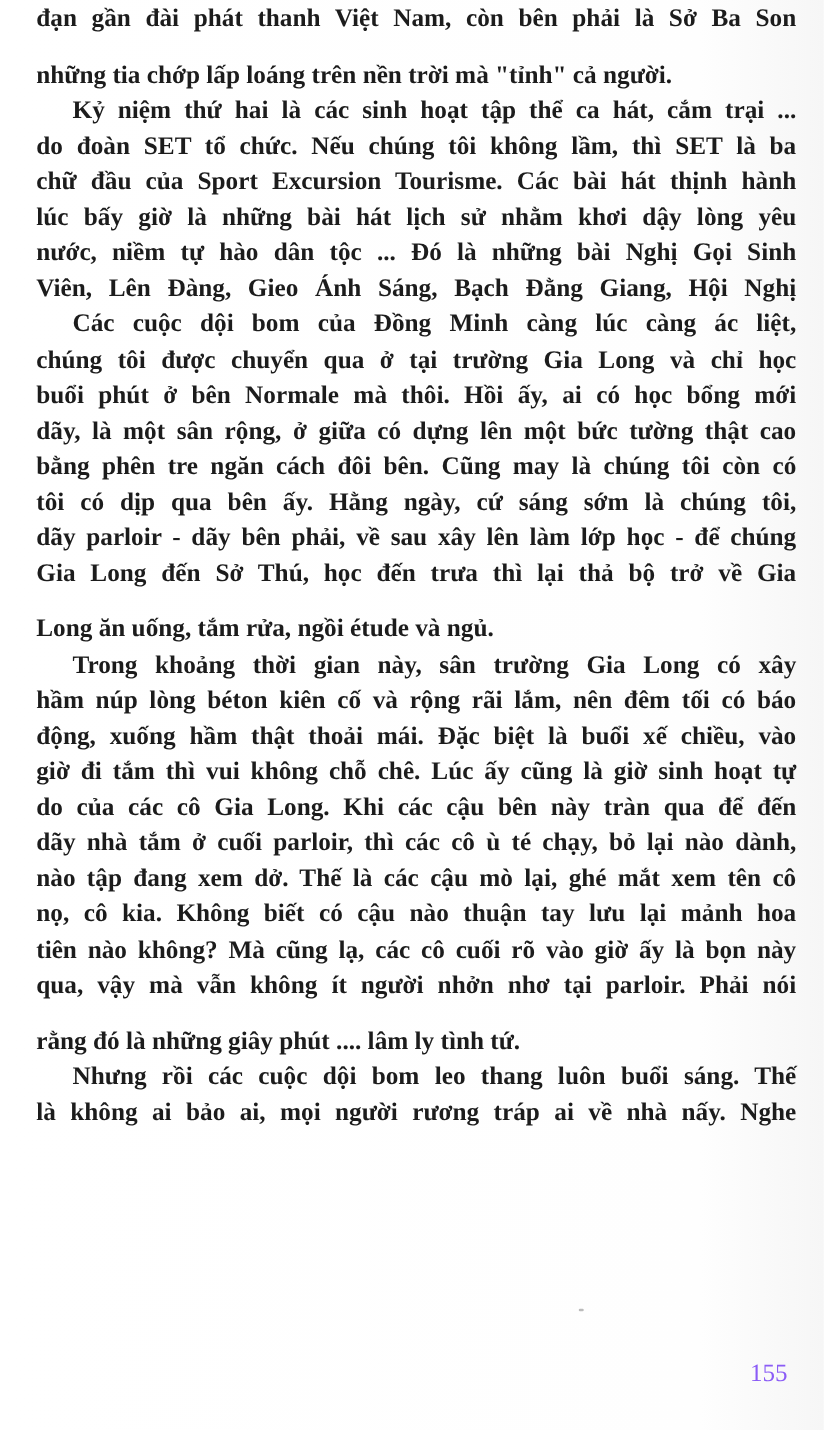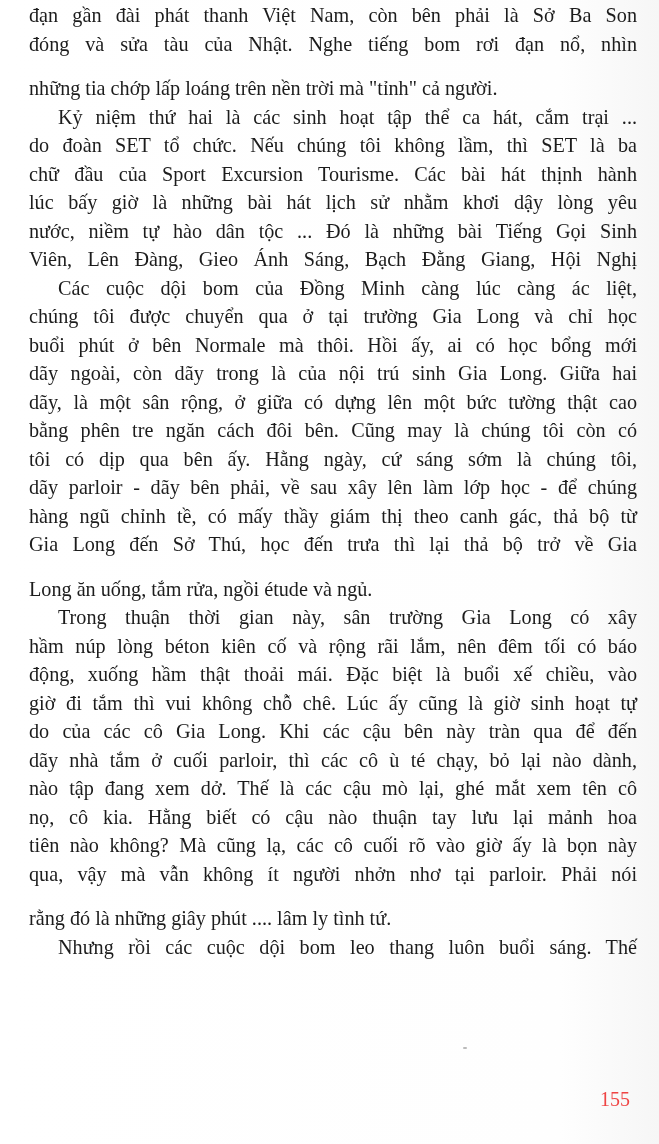--- a/index.html
+++ b/index.html
@@ -16,20 +16,21 @@
     }
     .page-text {
       position: absolute;
       left: 29px;
       top: 1px;
       width: 608px;
       font-family: "Liberation Serif", "DejaVu Serif", serif;
       font-size: 20.2px;
       line-height: 28.5px;
       color: #1c1c1c;
+      font-weight: bold;
     }
     .line {
       display: block;
       white-space: nowrap;
       text-align: justify;
       text-align-last: justify;
       height: 28.5px;
     }
     .line.indent {
       padding-left: 29px;
@@ -37,78 +38,76 @@
     .line.last {
       text-align-last: left;
       margin-top: 16px;
     }
     .page-number {
       position: absolute;
       left: 600px;
       top: 1088px;
       font-family: "Liberation Serif", "DejaVu Serif", serif;
       font-size: 20px;
-      color: #ef4444;
+      color: #8b5cf6;
     }
     .speck {
       position: absolute;
       width: 4px;
       height: 2px;
       background: #bbb;
       border-radius: 2px;
     }
   </style>
 </head>
 <body>
 
 <div class="page-text">
 
   <div>
     <span class="line">đạn gần đài phát thanh Việt Nam, còn bên phải là Sở Ba Son</span>
-    <span class="line">đóng và sửa tàu của Nhật. Nghe tiếng bom rơi đạn nổ, nhìn</span>
     <span class="line last">những tia chớp lấp loáng trên nền trời mà "tỉnh" cả người.</span>
   </div>
 
   <div>
     <span class="line indent">Kỷ niệm thứ hai là các sinh hoạt tập thể ca hát, cắm trại ...</span>
     <span class="line">do đoàn SET tổ chức. Nếu chúng tôi không lầm, thì SET là ba</span>
     <span class="line">chữ đầu của Sport Excursion Tourisme. Các bài hát thịnh hành</span>
     <span class="line">lúc bấy giờ là những bài hát lịch sử nhằm khơi dậy lòng yêu</span>
-    <span class="line">nước, niềm tự hào dân tộc ... Đó là những bài Tiếng Gọi Sinh</span>
+    <span class="line">nước, niềm tự hào dân tộc ... Đó là những bài Nghị Gọi Sinh</span>
     <span class="line">Viên, Lên Đàng, Gieo Ánh Sáng, Bạch Đằng Giang, Hội Nghị</span>
   </div>
 
   <div>
     <span class="line indent">Các cuộc dội bom của Đồng Minh càng lúc càng ác liệt,</span>
     <span class="line">chúng tôi được chuyển qua ở tại trường Gia Long và chỉ học</span>
     <span class="line">buổi phút ở bên Normale mà thôi. Hồi ấy, ai có học bổng mới</span>
-    <span class="line">dãy ngoài, còn dãy trong là của nội trú sinh Gia Long. Giữa hai</span>
     <span class="line">dãy, là một sân rộng, ở giữa có dựng lên một bức tường thật cao</span>
     <span class="line">bằng phên tre ngăn cách đôi bên. Cũng may là chúng tôi còn có</span>
     <span class="line">tôi có dịp qua bên ấy. Hằng ngày, cứ sáng sớm là chúng tôi,</span>
     <span class="line">dãy parloir - dãy bên phải, về sau xây lên làm lớp học - để chúng</span>
-    <span class="line">hàng ngũ chỉnh tề, có mấy thầy giám thị theo canh gác, thả bộ từ</span>
     <span class="line">Gia Long đến Sở Thú, học đến trưa thì lại thả bộ trở về Gia</span>
     <span class="line last">Long ăn uống, tắm rửa, ngồi étude và ngủ.</span>
   </div>
 
   <div>
-    <span class="line indent">Trong thuận thời gian này, sân trường Gia Long có xây</span>
+    <span class="line indent">Trong khoảng thời gian này, sân trường Gia Long có xây</span>
     <span class="line">hầm núp lòng béton kiên cố và rộng rãi lắm, nên đêm tối có báo</span>
     <span class="line">động, xuống hầm thật thoải mái. Đặc biệt là buổi xế chiều, vào</span>
     <span class="line">giờ đi tắm thì vui không chỗ chê. Lúc ấy cũng là giờ sinh hoạt tự</span>
     <span class="line">do của các cô Gia Long. Khi các cậu bên này tràn qua để đến</span>
     <span class="line">dãy nhà tắm ở cuối parloir, thì các cô ù té chạy, bỏ lại nào dành,</span>
     <span class="line">nào tập đang xem dở. Thế là các cậu mò lại, ghé mắt xem tên cô</span>
-    <span class="line">nọ, cô kia. Hằng biết có cậu nào thuận tay lưu lại mảnh hoa</span>
+    <span class="line">nọ, cô kia. Không biết có cậu nào thuận tay lưu lại mảnh hoa</span>
     <span class="line">tiên nào không? Mà cũng lạ, các cô cuối rõ vào giờ ấy là bọn này</span>
     <span class="line">qua, vậy mà vẫn không ít người nhởn nhơ tại parloir. Phải nói</span>
     <span class="line last">rằng đó là những giây phút .... lâm ly tình tứ.</span>
   </div>
 
   <div>
     <span class="line indent">Nhưng rồi các cuộc dội bom leo thang luôn buổi sáng. Thế</span>
+    <span class="line">là không ai bảo ai, mọi người rương tráp ai về nhà nấy. Nghe</span>
   </div>
 </div>
 
 <div class="speck" style="left:463px; top:1047px;"></div>
 
 <div class="page-number">155</div>
 
 </body></html>

